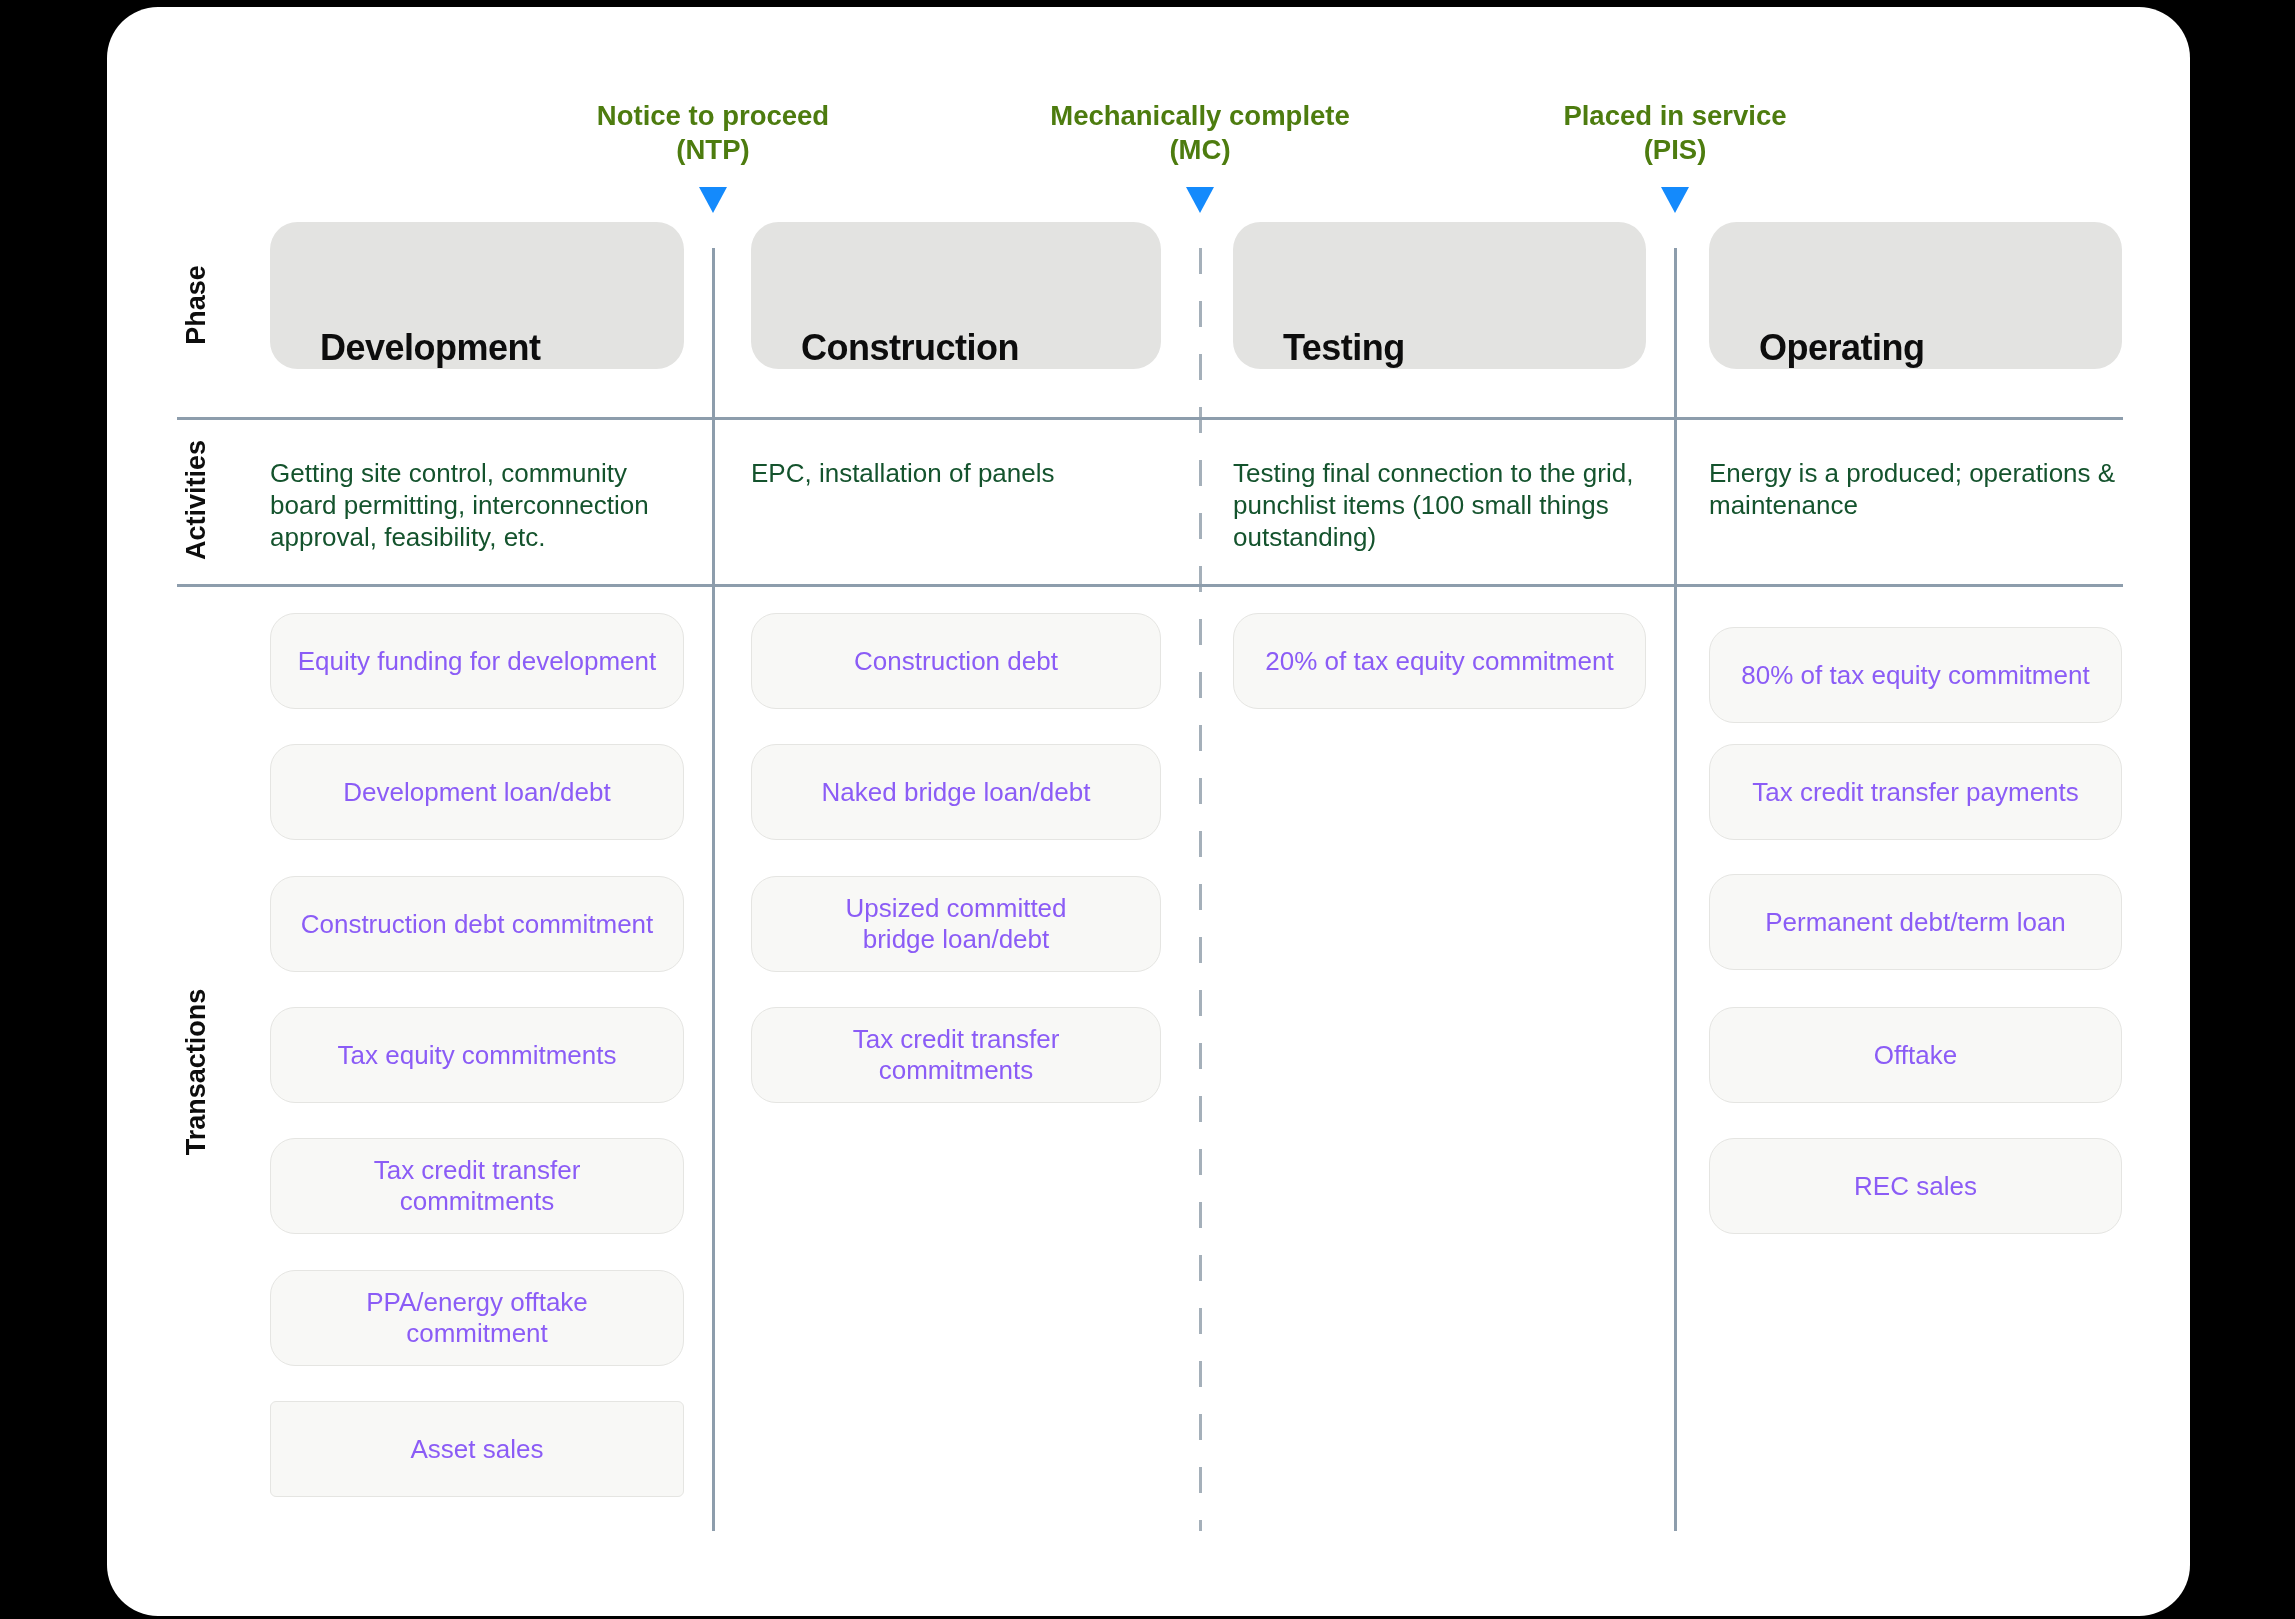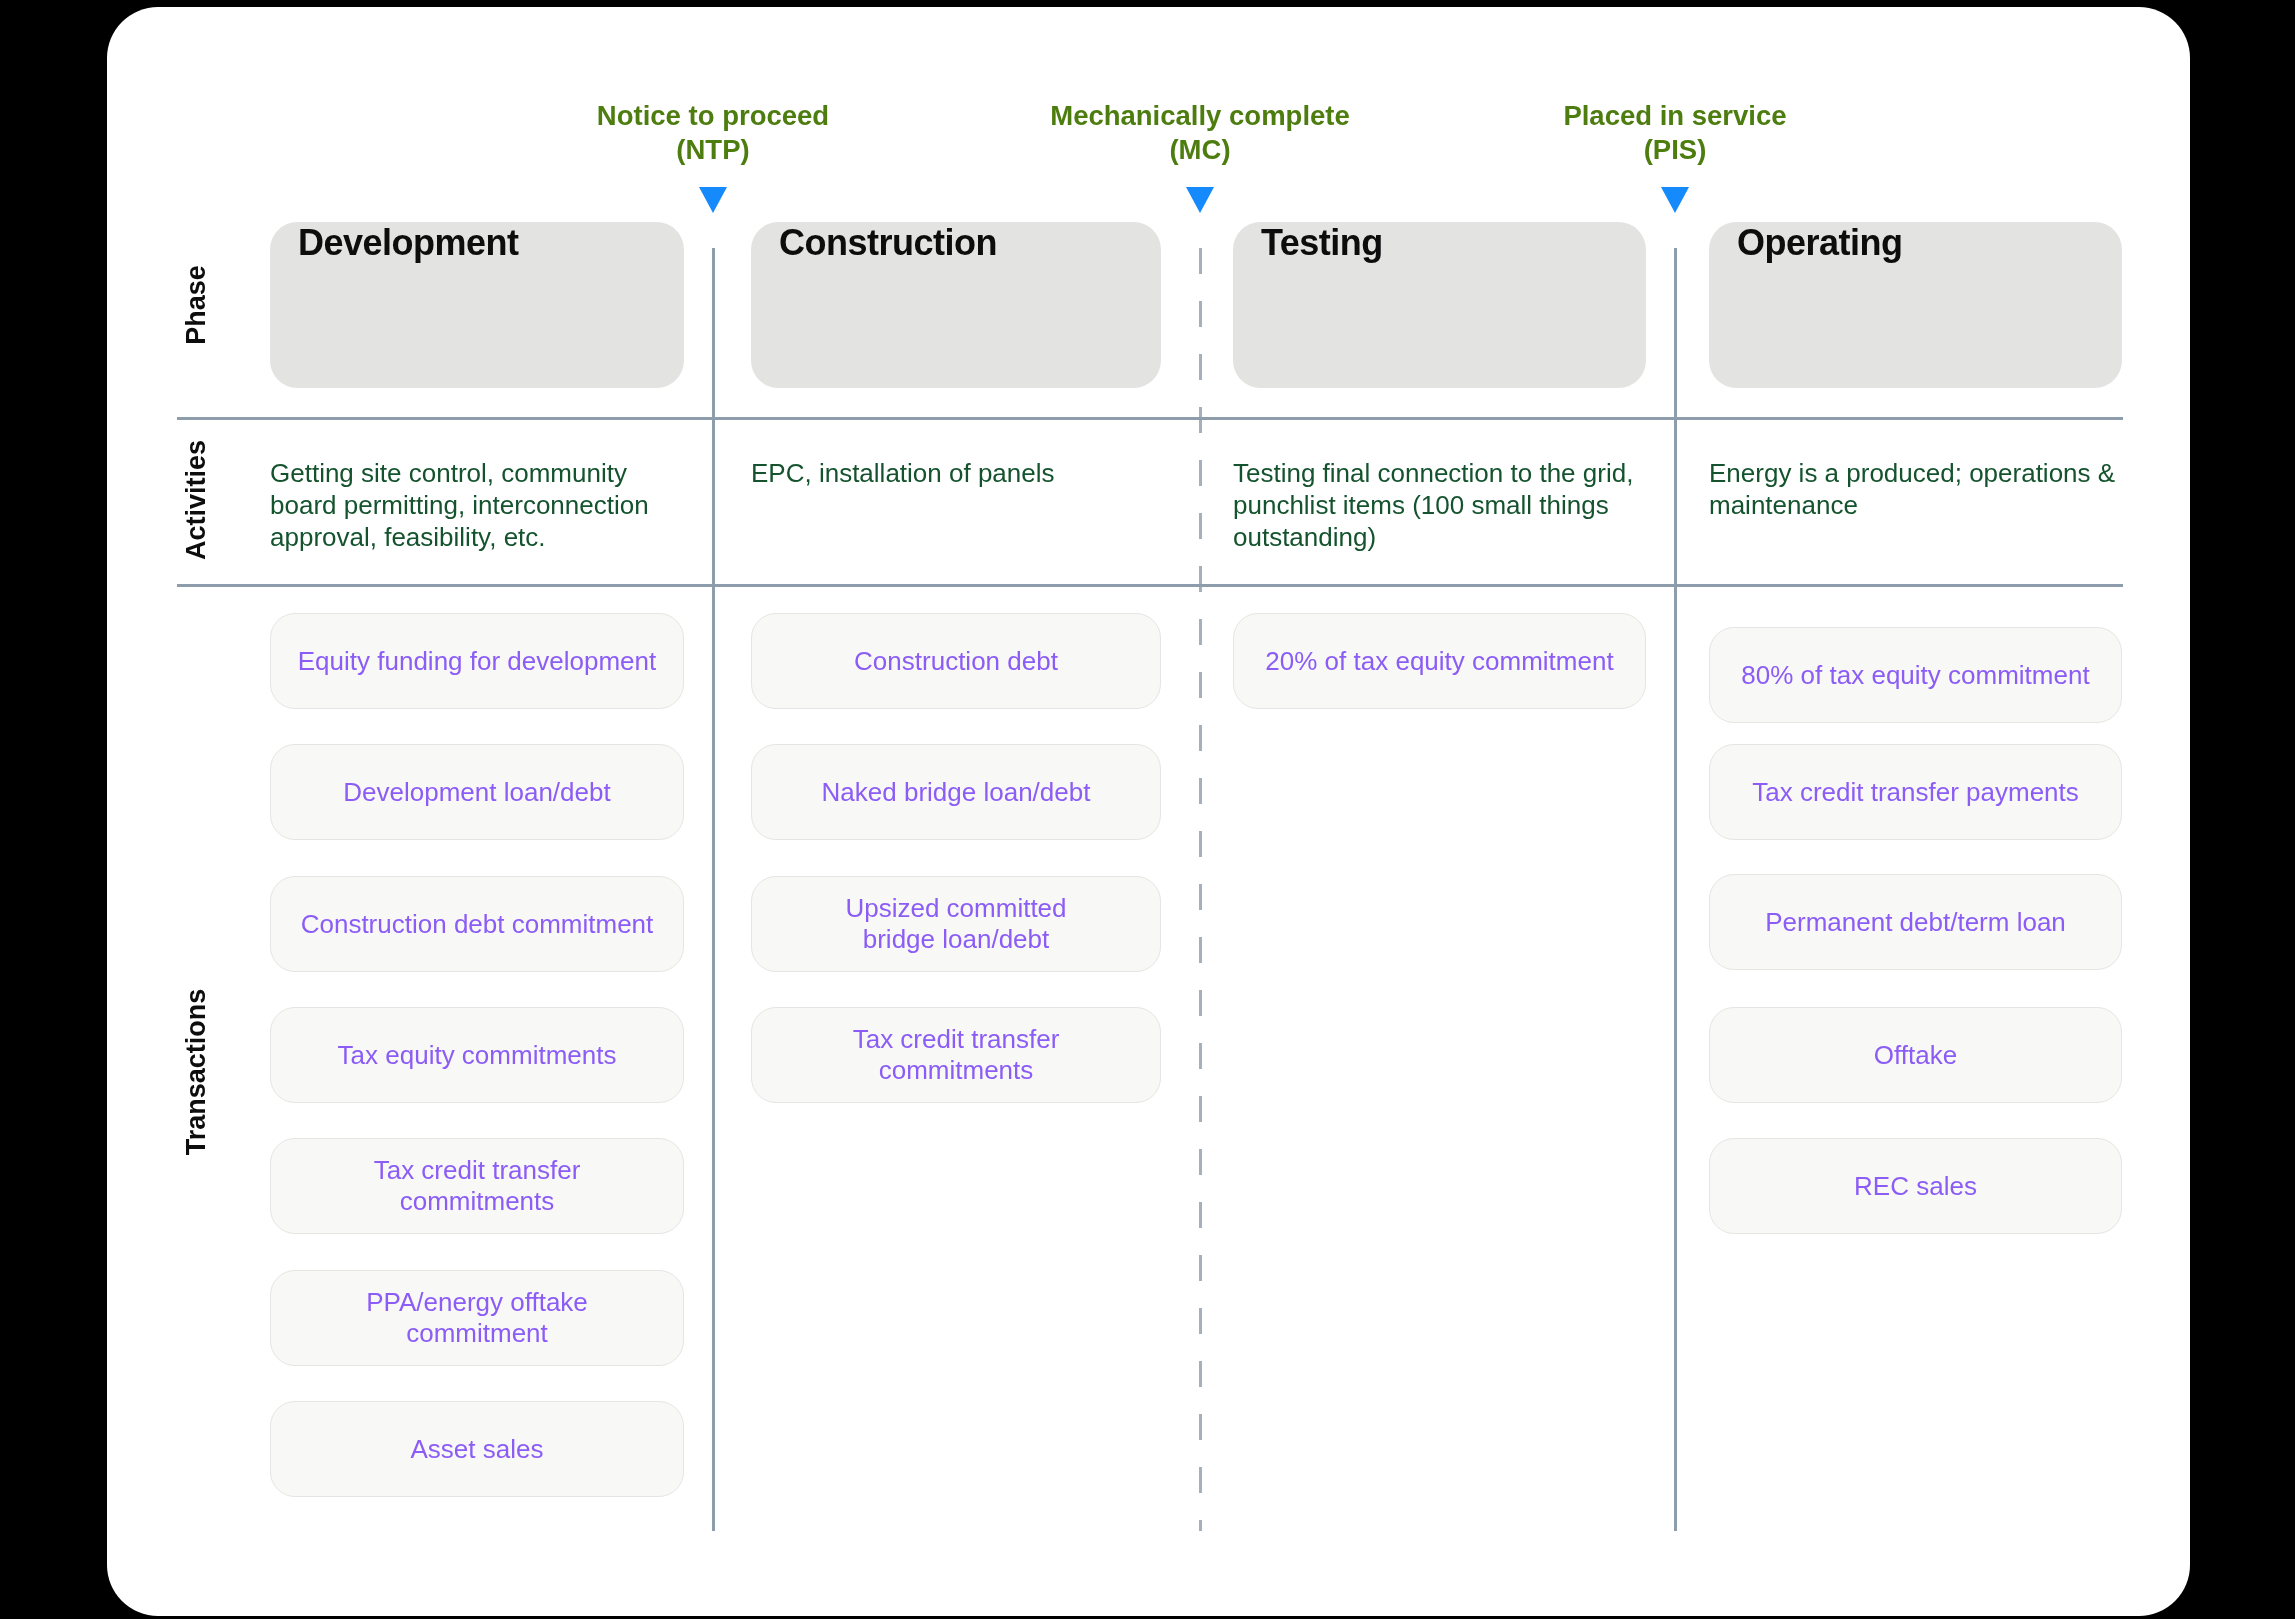--- a/index.html
+++ b/index.html
@@ -73,26 +73,26 @@
     white-space: nowrap;
     transform: translate(-50%, -50%) rotate(-90deg);
   }
   
   .column { position: absolute; top: 0; height: 100%; }
   .phase-box {
     position: absolute;
     top: 215px;
     left: 0;
     right: 0;
-    height: 166px;
+    height: 147px;
     background: #e3e3e1;
     border-radius: 27.5px;
     display: flex;
-    align-items: flex-start;
-    padding-left: 28px;
+    align-items: flex-end;
+    padding-left: 50px;
     box-sizing: border-box;
   }
   .phase-box span {
     font-size: 36px;
     font-weight: bold;
     color: #0d0d0d;
     letter-spacing: -0.5px;
   }
   .activity {
     position: absolute;
@@ -159,21 +159,21 @@
           </div>
           <div class="activity">Getting site control, community board permitting, interconnection approval, feasibility, etc.</div>
           <div class="txn" style="top: 606px;">Equity funding for development</div>
           <div class="txn" style="top: 737px;">Development loan/debt</div>
           <div class="txn" style="top: 869px;">Construction debt commitment</div>
           <div class="txn" style="top: 1000px;">Tax equity commitments</div>
           <div class="txn" style="top: 1131px;">Tax credit transfer
 commitments</div>
           <div class="txn" style="top: 1263px;">PPA/energy offtake
 commitment</div>
-          <div class="txn" style="top: 1394px;">Asset sales</div>
+          <div class="txn" style="top: 1394px; border-radius: 6px;">Asset sales</div>
         </div>
         <div class="column" style="left: 644px; width: 410px;">
           <div class="phase-box">
             <span>Construction</span>
           </div>
           <div class="activity">EPC, installation of panels</div>
           <div class="txn" style="top: 606px;">Construction debt</div>
           <div class="txn" style="top: 737px;">Naked bridge loan/debt</div>
           <div class="txn" style="top: 869px;">Upsized committed
 bridge loan/debt</div>

